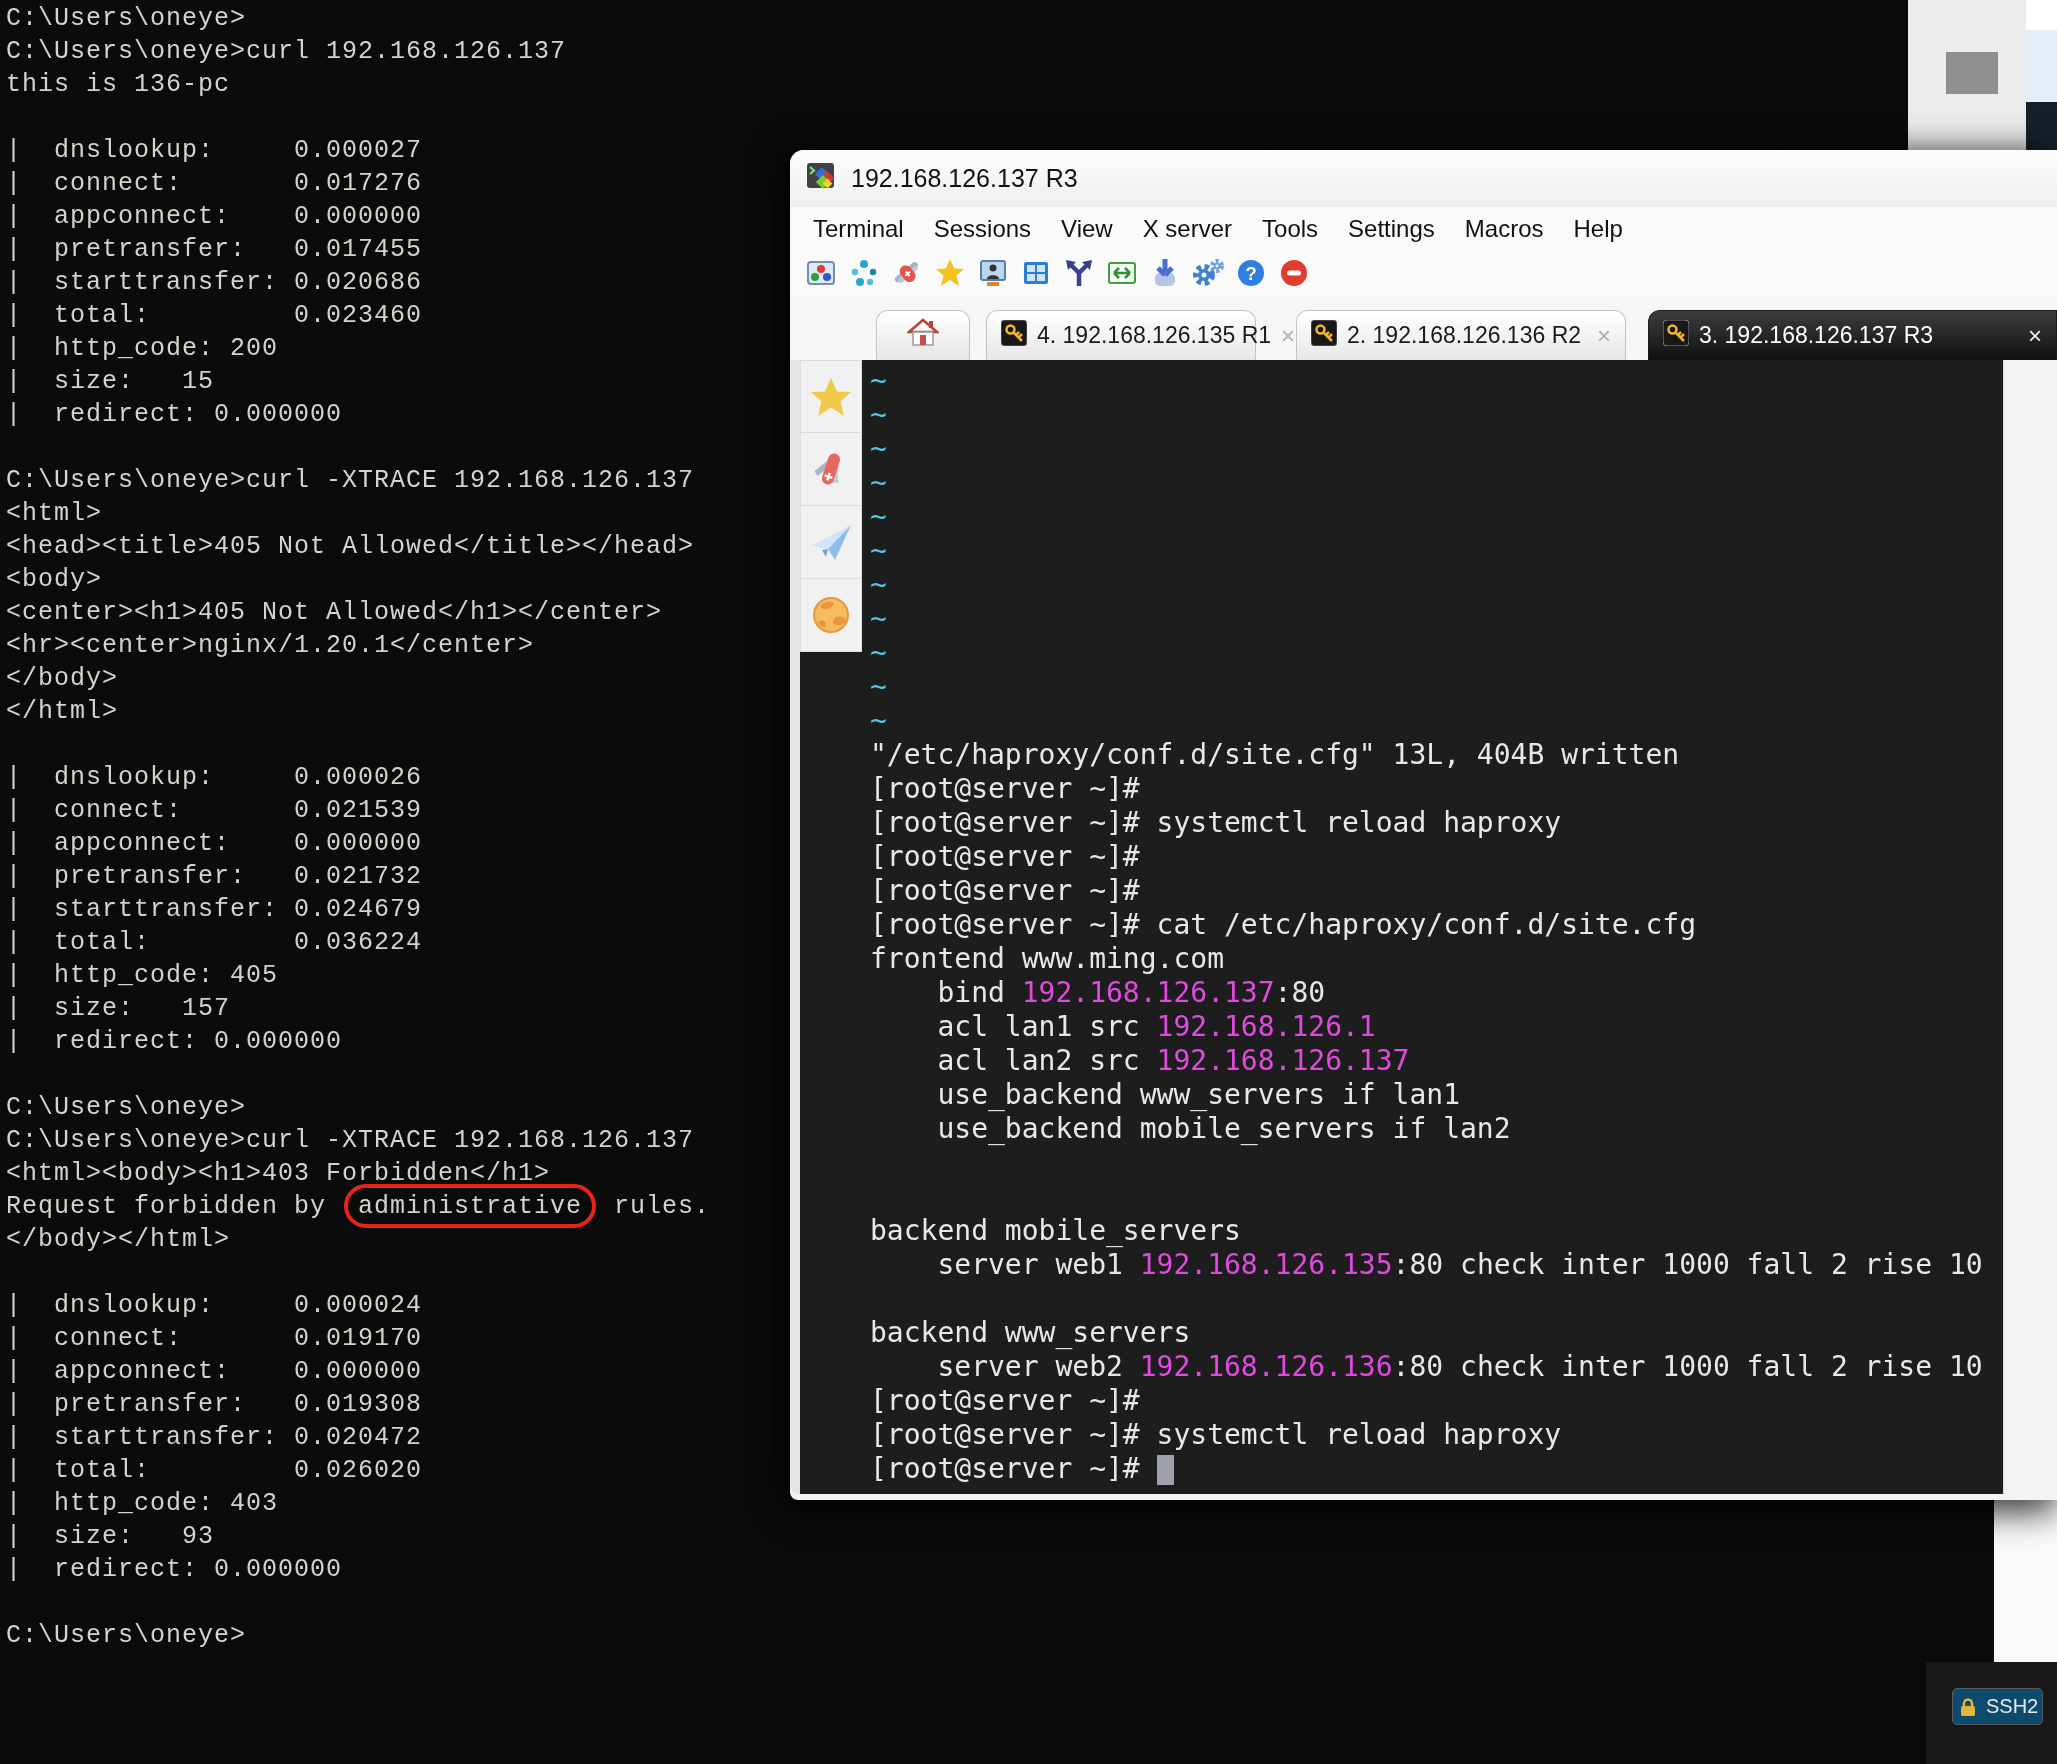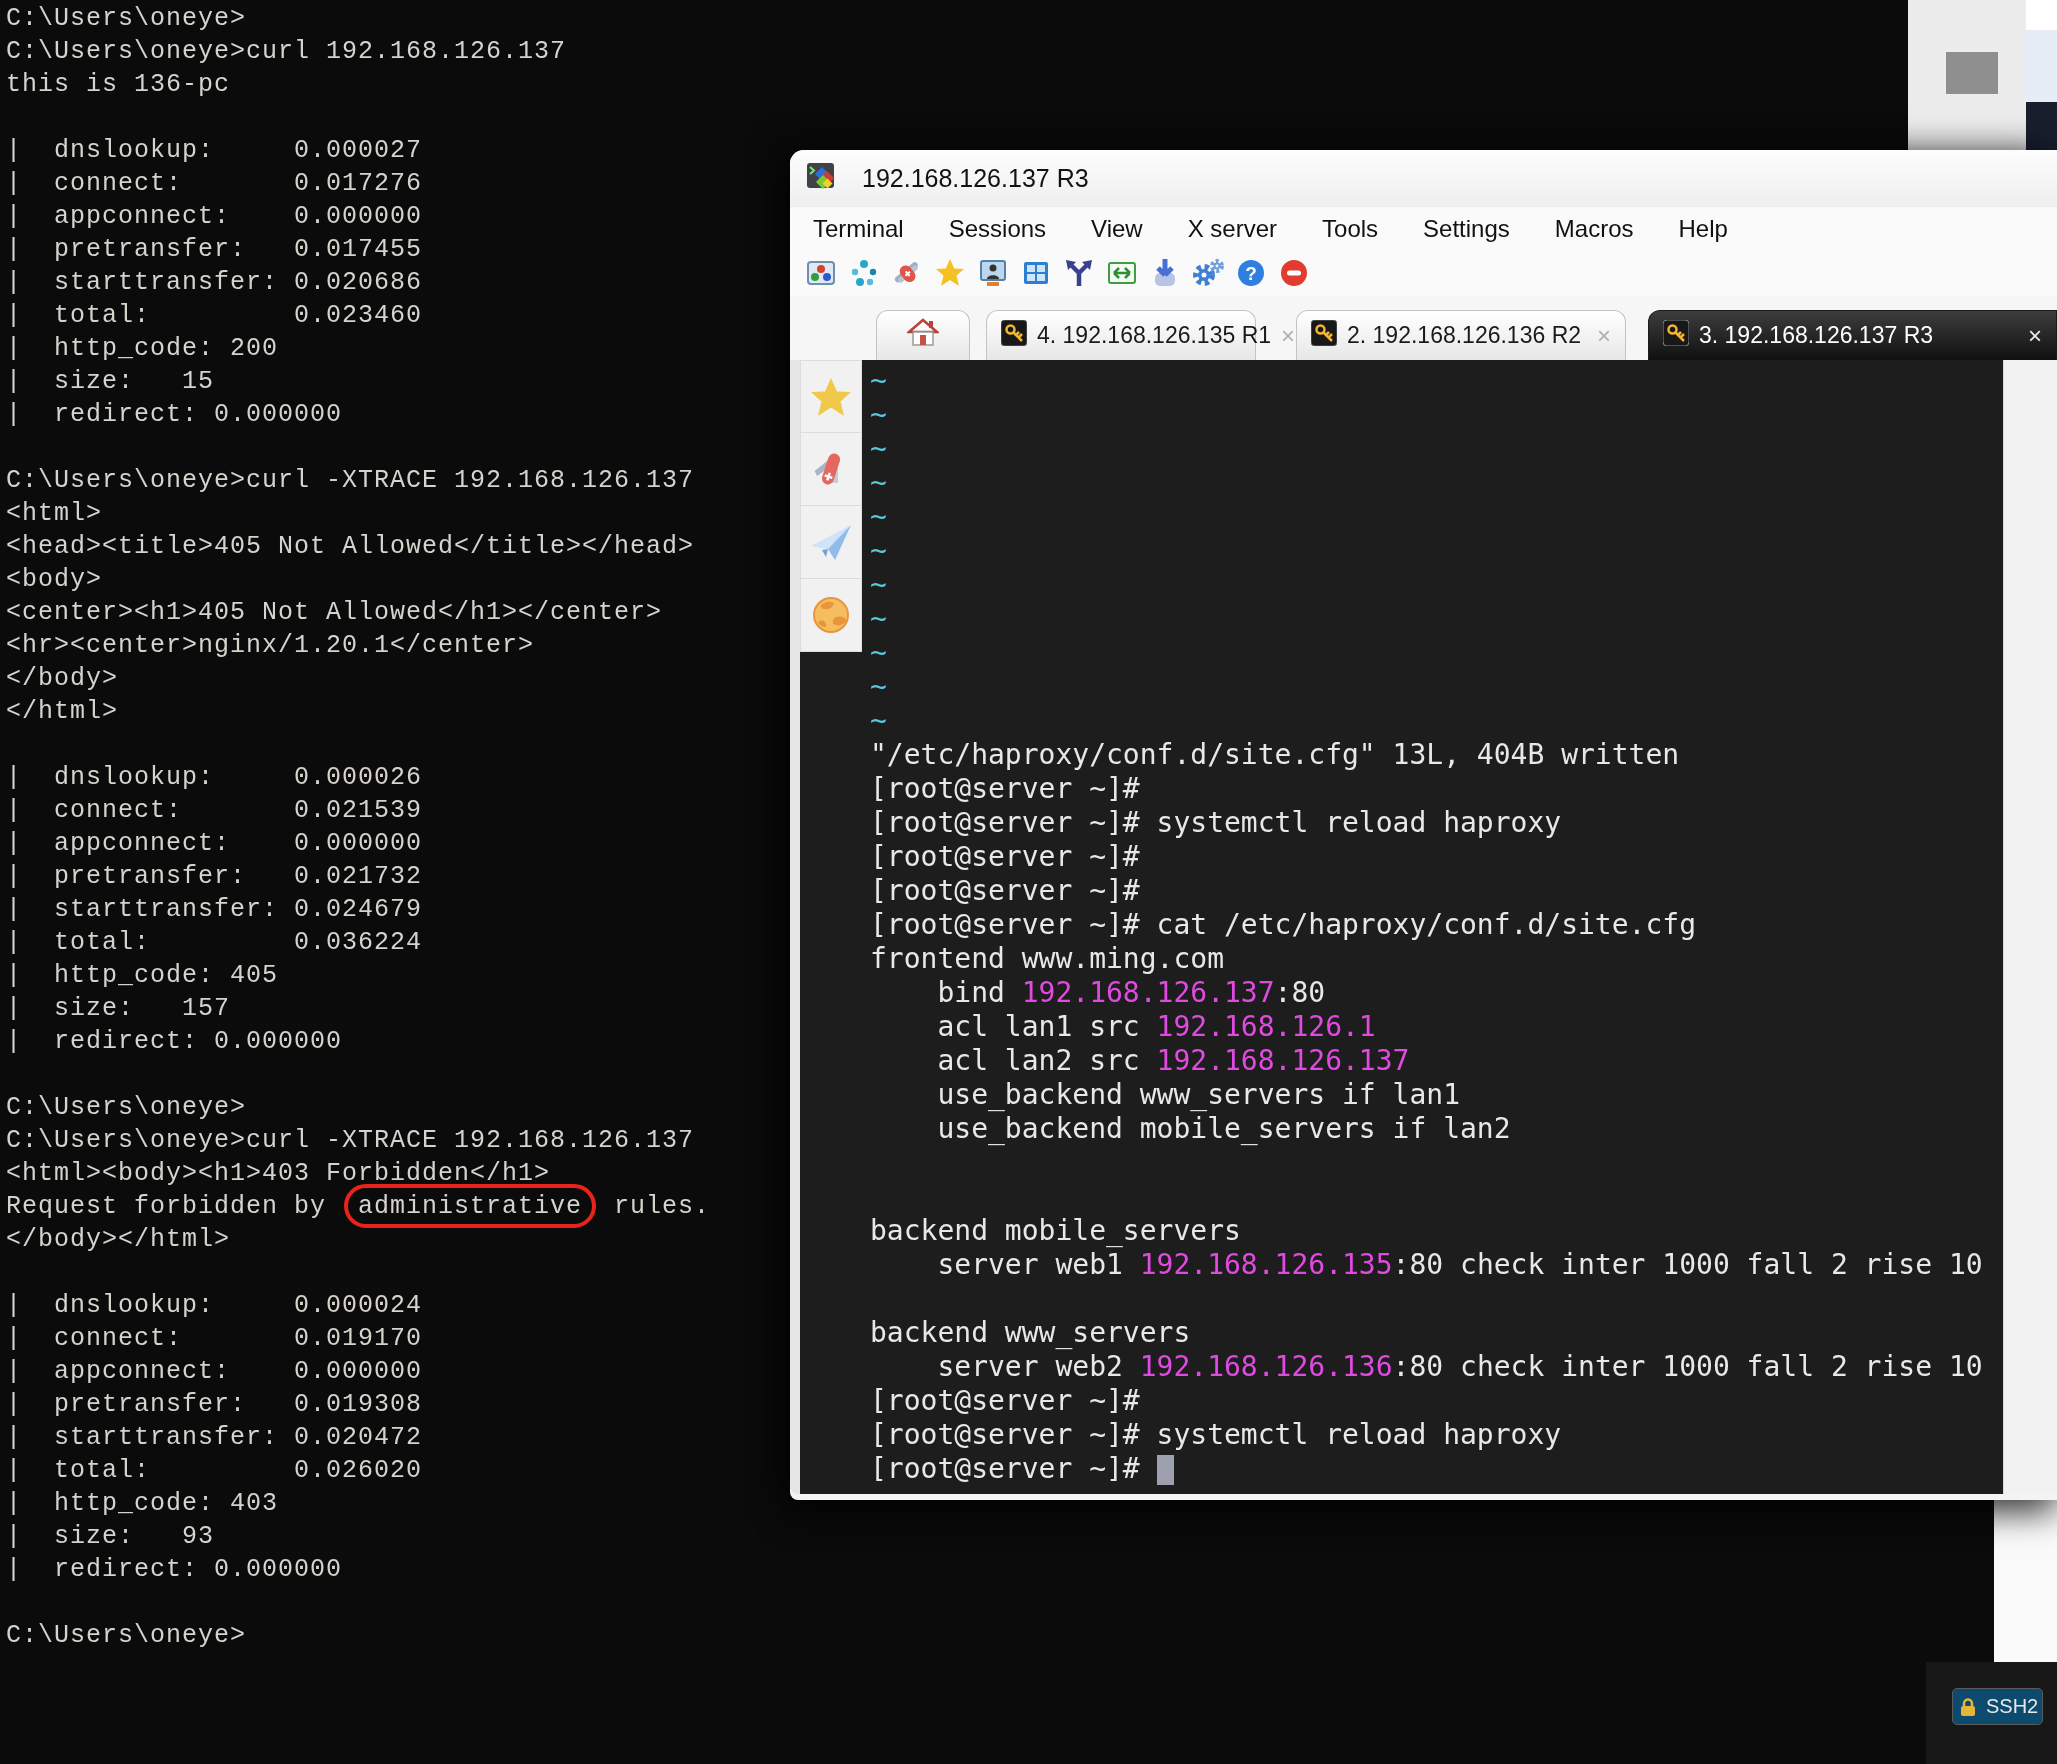--- a/index.html
+++ b/index.html
@@ -32,27 +32,27 @@
   }
   .ssh2-badge span{color:#e8e8e8;font-size:20px;}
   
   .moba{
     position:absolute;left:790px;top:150px;width:1267px;height:1350px;
     background:#f4f4f4;border-radius:14px 0 0 8px;
     box-shadow:-10px 0 34px rgba(0,0,0,.6), 0 14px 34px rgba(0,0,0,.55);
   }
   .titlebar{
     position:absolute;left:0;top:0;width:100%;height:56px;box-sizing:border-box;
-    display:flex;align-items:center;gap:24px;padding-left:16px;
+    display:flex;align-items:center;gap:13px;padding-left:16px;
     background:linear-gradient(#fdfdfd,#efefef);border-radius:14px 0 0 0;
   }
   .titlebar .title{font-size:25px;color:#121212;}
   .menubar{
     position:absolute;left:0;top:56px;width:100%;height:44px;box-sizing:border-box;
-    display:flex;align-items:center;padding-left:8px;background:#fafafa;border-top:1px solid #ececec;gap:15px;
+    display:flex;align-items:center;padding-left:8px;background:#fafafa;border-top:1px solid #ececec;
   }
   .menu-item{padding:0 15px;font-size:24px;color:#111;cursor:default;}
   .toolbar{
     position:absolute;left:0;top:100px;width:100%;height:46px;box-sizing:border-box;
     display:flex;align-items:center;gap:9px;padding-left:14px;background:#fafafa;
   }
   .tbtn{width:34px;height:34px;display:flex;align-items:center;justify-content:center;}
   .tabstrip{
     position:absolute;left:0;top:146px;width:100%;height:64px;box-sizing:border-box;
     display:flex;align-items:flex-end;padding-left:86px;background:#f6f6f6;

